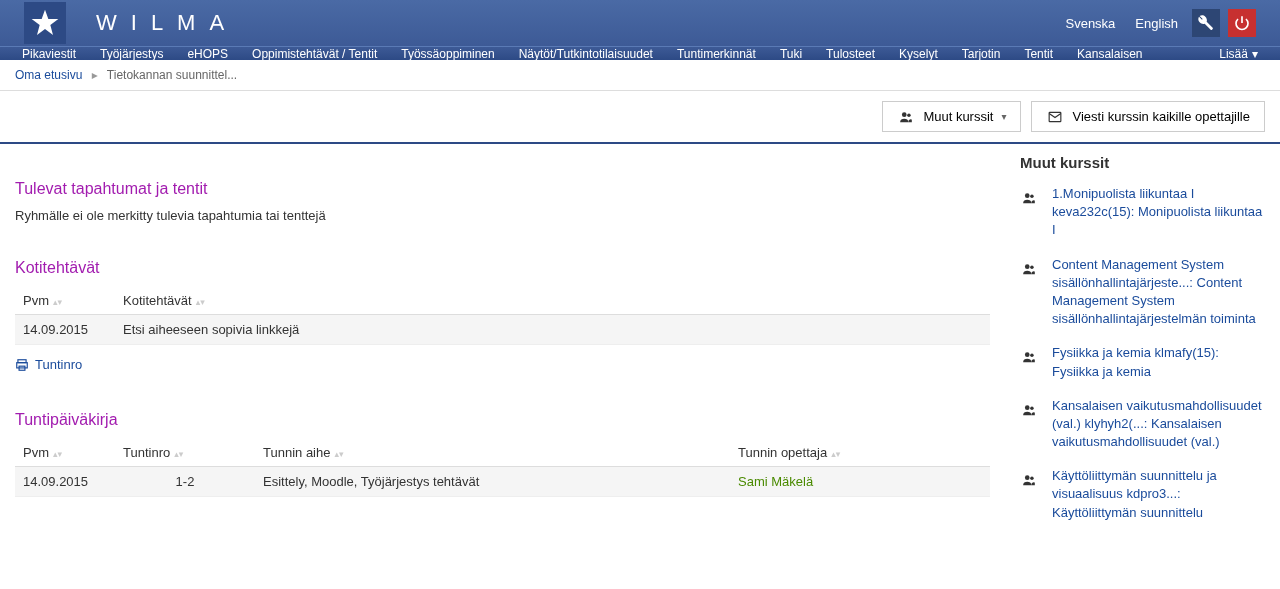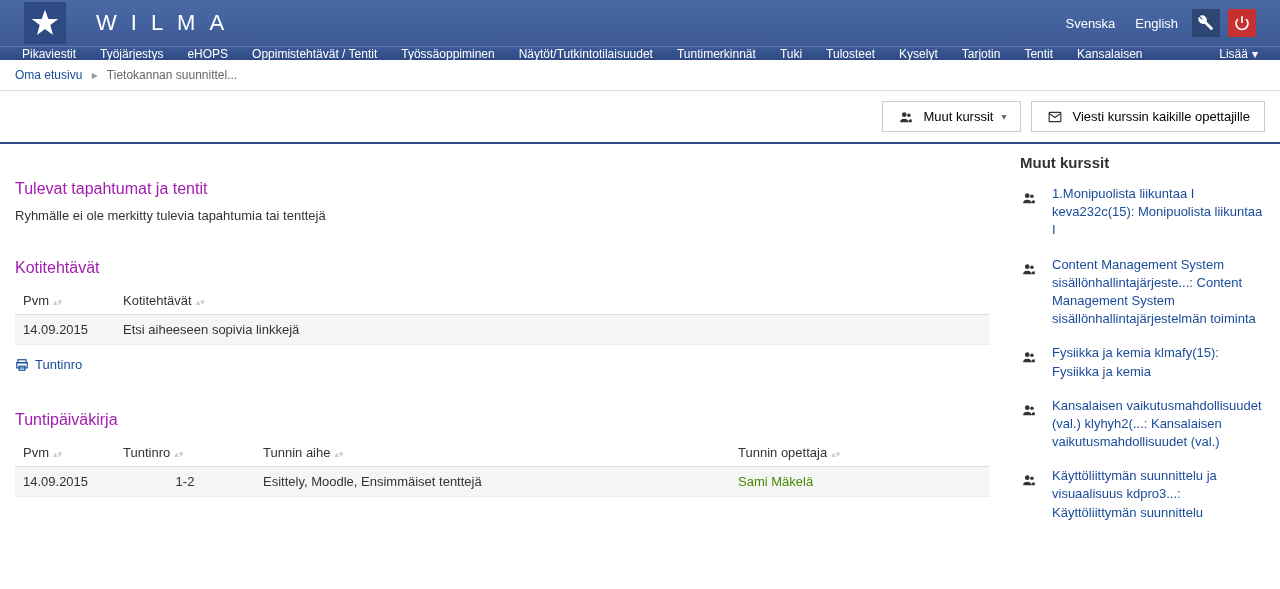--- a/index.html
+++ b/index.html
@@ -160,21 +160,21 @@
       <tbody>
           <tr>
         <th style="width:100px"><span>Pvm</span><span class="sort">▴▾</span></th>
         <th style="width:140px"><span>Tuntinro</span><span class="sort">▴▾</span></th>
         <th><span>Tunnin aihe</span><span class="sort">▴▾</span></th>
         <th style="width:260px"><span>Tunnin opettaja</span><span class="sort">▴▾</span></th>
       </tr>
       <tr class="data-row">
         <td>14.09.2015</td>
         <td class="center">1-2</td>
-        <td>Esittely, Moodle, Ensimmäiset tenttejä</td>
+        <td>Esittely, Moodle, Työjärjestys tehtävät</td>
         <td class="teacher"><a>Sami Mäkelä</a></td>
       </tr>
     </tbody>
       </table>
     
 
   </div>
 
   <div class="side-col">
     <h3 class="side-heading">Muut kurssit</h3>

